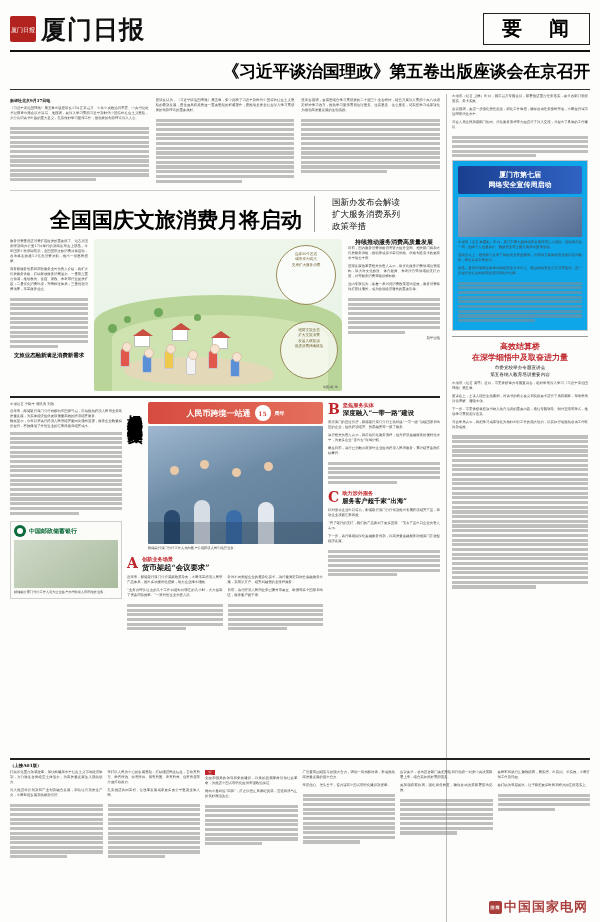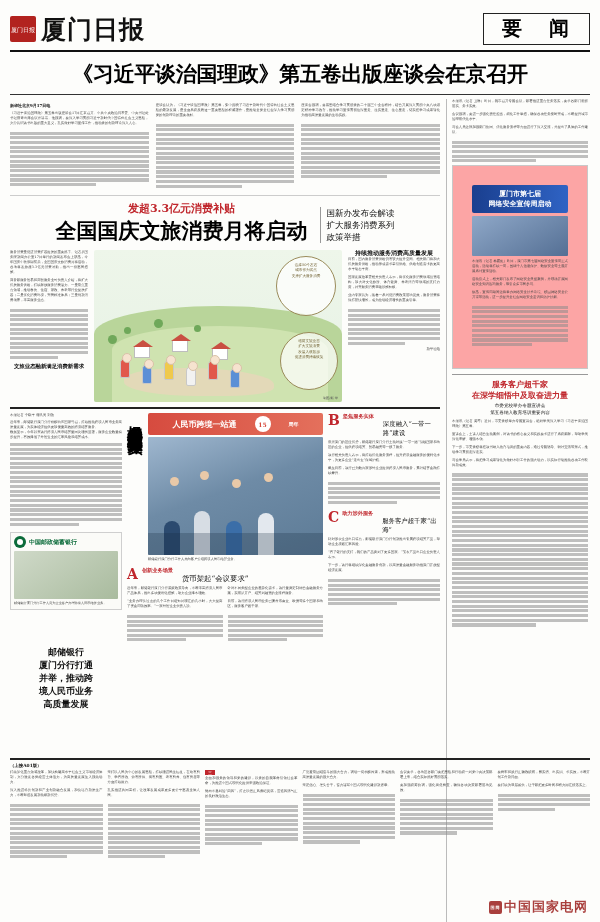--- a/index.html
+++ b/index.html
@@ -45,21 +45,21 @@
   .mh-right .date { font-size:6.5px; }
   .mh-page {
     font-family:"DejaVu Serif", serif;
     font-size:20px; font-weight:bold; margin-left:8px;
   }
   .mh-right-wrap { display:flex; align-items:center; }
 
   
   .lead-headline {
     font-family:"DejaVu Serif", serif;
-    font-size:21px; font-weight:bold; text-align:center;
+    font-size:17px; font-weight:bold; text-align:right;
     padding:8px 0 6px 0; letter-spacing:-0.3px;
     border-bottom:1px solid #333;
   }
 
   
   .body-grid {
     display:flex; gap:6px; margin-top:4px;
     height:calc(100% - 58px);
   }
   .col-main { width:430px; }
@@ -81,21 +81,21 @@
   .feat-sub {
     font-family:"DejaVu Serif", serif; color:#c0272d;
     font-size:11px; font-weight:bold; text-align:center;
   }
   .feat-title {
     font-family:"DejaVu Serif", serif; font-size:21px; font-weight:bold;
     text-align:center; letter-spacing:0px; margin-top:1px;
   }
   .feat-side {
     font-family:"DejaVu Serif", serif; font-size:8.5px; line-height:12px;
-    color:#111; text-align:left; border-left:1px solid #999; padding-left:6px;
+    color:#111; text-align:left; border-left:1px solid #999; padding-left:17px;
     margin-bottom:2px;
   }
   .feat-body { display:flex; gap:6px; margin-top:5px; }
   .feat-col { width:78px; }
   .feat-art {
     flex:1; height:152px; position:relative; overflow:hidden;
     background:linear-gradient(#eef6ea,#e6f1e4);
     border-radius:2px;
   }
   .feat-right { width:92px; }
@@ -169,21 +169,21 @@
     writing-mode:vertical-rl; text-orientation:upright;
     font-family:"DejaVu Serif", serif; font-size:15.5px; font-weight:bold;
     line-height:17px; letter-spacing:1px; height:150px;
   }
   .vtitle-wrap { display:flex; justify-content:center; gap:1px; }
 
   .banner {
     background:linear-gradient(90deg,#d64b3f,#e4705c);
     color:#fff; font-family:"DejaVu Serif", serif; font-weight:bold;
     font-size:8px; padding:3px 6px; display:flex; align-items:center;
-    justify-content:center; gap:18px; border-radius:2px;
+    justify-content:center; gap:4px; border-radius:2px;
   }
   .banner .yr { background:#fff; color:#d64b3f; border-radius:50%;
                 width:16px; height:16px; display:flex; align-items:center;
                 justify-content:center; font-size:6px; }
   .photo {
     background:linear-gradient(160deg,#9fb7cf,#6e8ba6 45%,#5d7b96);
     position:relative; overflow:hidden; border-radius:1px;
   }
   .photo .p-fig {
     position:absolute; bottom:0; width:16px; height:34px; border-radius:8px 8px 0 0;
@@ -193,22 +193,22 @@
   }
   .photo-cap { font-size:3.3px; line-height:4.6px; color:#444; padding-top:2px;
                font-family:"DejaVu Serif", serif; }
 
   .sec-letter {
     font-family:"DejaVu Serif", serif; font-size:14px; font-weight:bold;
     color:#c0272d; line-height:14px;
   }
   .sec-kicker { font-family:"DejaVu Serif", serif; font-size:5.2px; color:#c0272d;
                 font-weight:bold; }
-  .sec-title { font-family:"DejaVu Serif", serif; font-size:7.4px; font-weight:normal;
-               color:#111; line-height:10px;margin-left:40px; }
+  .sec-title { font-family:"DejaVu Serif", serif; font-size:7.4px; font-weight:bold;
+               color:#111; line-height:10px; }
 
   .bank-box { border:1px solid #cfcfcf; background:#fbfbf8; padding:3px; margin-top:4px; }
   .bank-logo { display:flex; align-items:center; gap:3px; }
   .bank-mark { width:12px; height:12px; background:#0b6b3a; border-radius:50%;
                position:relative; }
   .bank-mark::after { content:""; position:absolute; inset:3px; background:#fff;
                       border-radius:50%; }
   .bank-name { font-family:"DejaVu Serif", serif; font-size:6px; font-weight:bold;
                color:#0b6b3a; }
   .bank-photo { height:48px; margin-top:3px;
@@ -216,21 +216,21 @@
                 position:relative; overflow:hidden; }
   .bank-caption { font-size:3.2px; line-height:4.4px; color:#444; margin-top:2px;
                   font-family:"DejaVu Serif", serif; }
 
   .promo-title {
     font-family:"DejaVu Serif", serif; font-size:9px; font-weight:bold;
     line-height:13px; color:#111; text-align:center; margin-top:4px;
   }
 
   
-  .rc-box { border:1px solid #c8c8c8; padding:19px; margin-bottom:5px; background:#fca5a5; }
+  .rc-box { border:1px solid #c8c8c8; padding:5px; margin-bottom:5px; background:#0ea5e9; }
   .rc-banner {
     background:linear-gradient(90deg,#1a3f8f,#2f63c4);
     color:#fff; text-align:center; font-family:"DejaVu Serif", serif;
     font-size:7px; font-weight:bold; padding:4px 2px; border-radius:2px;
     line-height:10px;
   }
   .rc-photo { height:40px; background:linear-gradient(150deg,#8fa8c8,#546f94);
               margin:3px 0; border-radius:1px; }
   .rc-title {
     font-family:"DejaVu Serif", serif; font-size:8px; font-weight:bold;
@@ -332,21 +332,20 @@
             <div class="fake-line"></div>
               <div class="fake-line"></div>
               <div class="fake-line s"></div>
           </div>
         </div>
       </div>
 
       <div class="feature">
         <div style="display:flex; align-items:flex-end; justify-content:center; gap:12px;">
           <div style="flex:0 0 auto; text-align:center;">
-            <div class="feat-sub">发超3.3亿元消费补贴</div>
             <div class="feat-title">全国国庆文旅消费月将启动</div>
           </div>
           <div class="feat-side" style="white-space:pre-line;">国新办发布会解读
 扩大服务消费系列
 政策举措</div>
         </div>
 
         <div class="feat-body">
           <div class="feat-col tiny">
             <p>服务消费是促进消费扩容提质的重要抓手。记者从国务院新闻办公室17日举行的新闻发布会上获悉，今年国庆中秋假期前后，全国国庆文旅消费月将启动，各地将发放超3.3亿元消费补贴，推出一批惠民措施。</p>
@@ -553,25 +552,20 @@
                 <div class="fake-line"></div>
                 <div class="fake-line"></div>
               <div class="fake-line"></div>
                 <div class="fake-line"></div>
                 <div class="fake-line s"></div>
             </div>
           </div>
         </div>
       </div>
 
-      <div class="promo-title" style="width:112px; white-space:pre-line; margin-top:2px;">邮储银行
-厦门分行打通
-并举，推动跨
-境人民币业务
-高质量发展</div>
     </div>
 
     <div class="col-right">
       <div class="tiny">
         <p>本报讯（记者 卫琳）昨日，我市召开专题会议，部署推进重点任务落实，要求各部门狠抓落实、务求实效。</p>
         <p>会议强调，要进一步强化责任担当，细化工作举措，确保各项任务按时完成，不断提升城市治理现代化水平。</p>
         <p>与会人员还就加强部门协同、优化服务流程等方面进行了深入交流，并提出了具体的工作建议。</p>
         <div class="fake-block">
           <div class="fake-line"></div>
             <div class="fake-line"></div>
@@ -599,21 +593,21 @@
             <div class="fake-line"></div>
               <div class="fake-line"></div>
               <div class="fake-line s"></div>
           </div>
         </div>
       </div>
 
       <div class="rc-rule"></div>
 
       <div>
-        <div class="rc-title" style="white-space:pre-line;">服务客户超千家
+        <div class="rc-title" style="white-space:pre-line;">高效结算桥
 在深学细悟中及取奋进力量</div>
         <div class="rc-sub" style="white-space:pre-line;">市委党校举办专题宣讲会
 第五卷纳入教育培训重要内容</div>
         <div class="tiny" style="margin-top:3px;">
           <p>本报讯（记者 黄琴）近日，市委党校举办专题宣讲会，组织学员深入学习《习近平谈治国理政》第五卷。</p>
           <p>宣讲会上，主讲人结合生动案例，对该书的核心要义和实践要求进行了系统阐释，帮助学员深化理解、增强本领。</p>
           <p>下一步，市委党校将把该书纳入教育培训的重要内容，通过专题辅导、研讨交流等形式，推动学习贯彻走深走实。</p>
           <p>与会学员表示，将把学习成果转化为做好本职工作的强大动力，以实际行动推动各项工作取得新成效。</p>
           <div class="fake-block">
             <div class="fake-line"></div>

